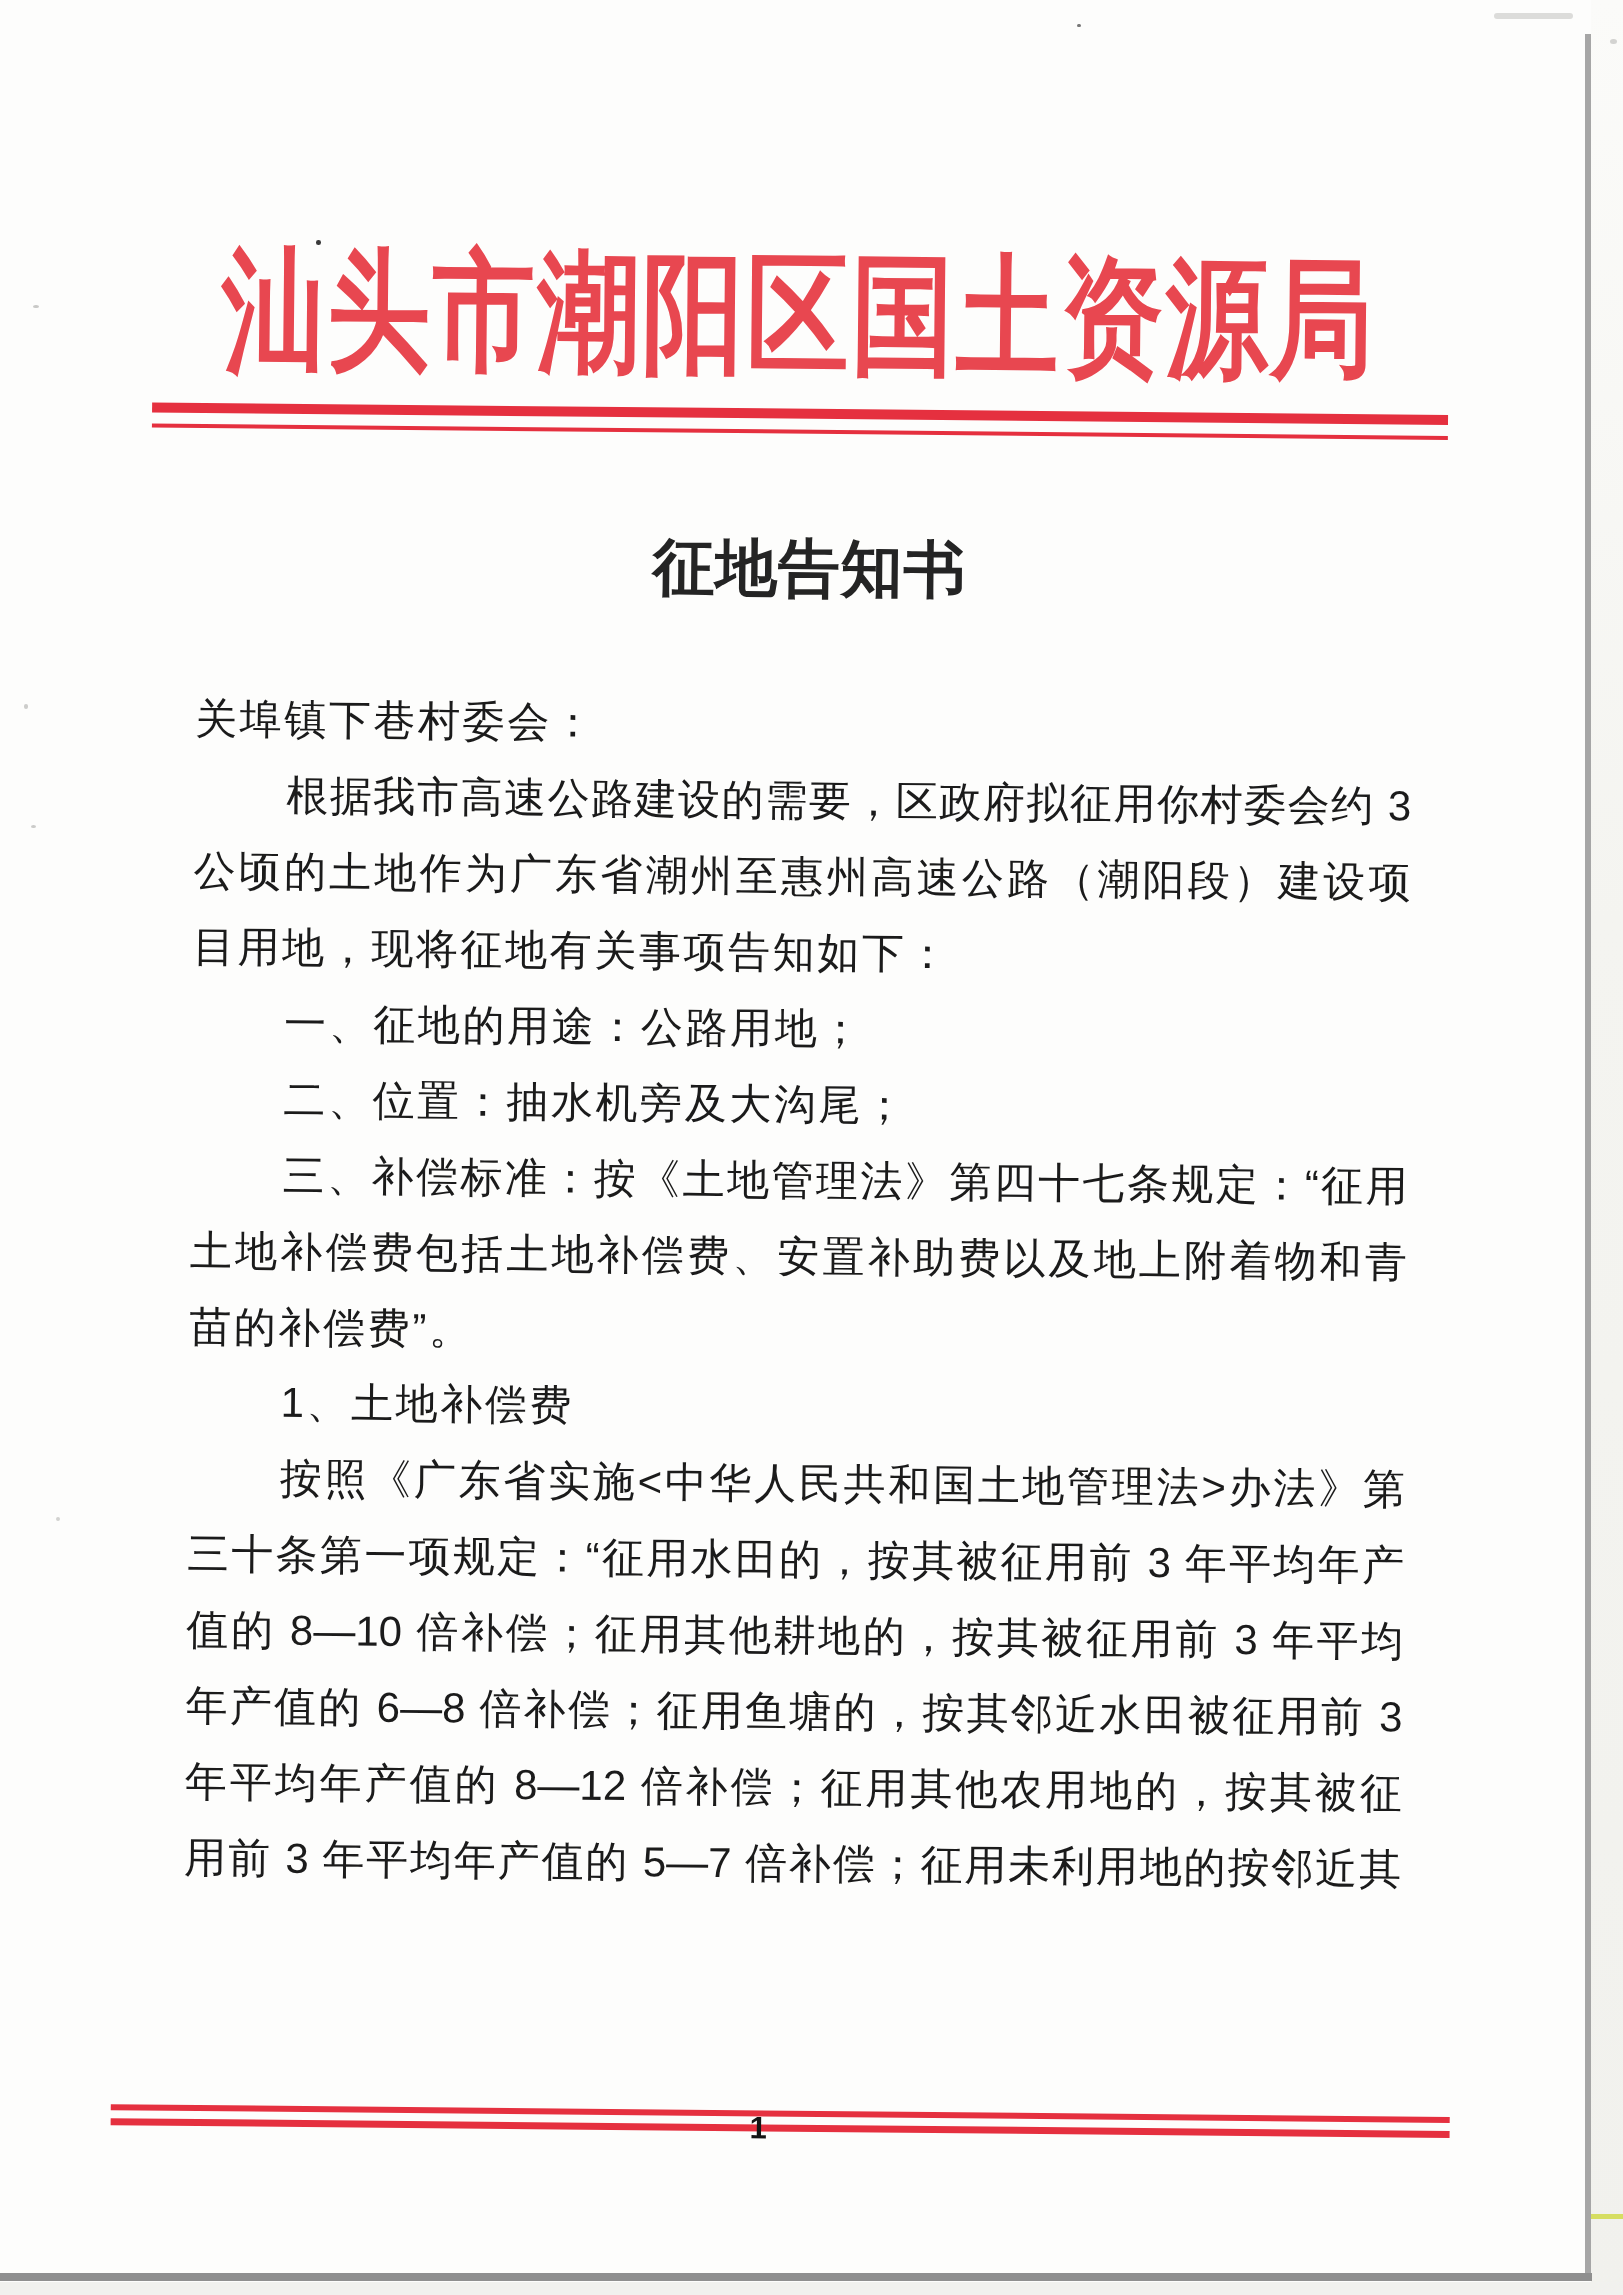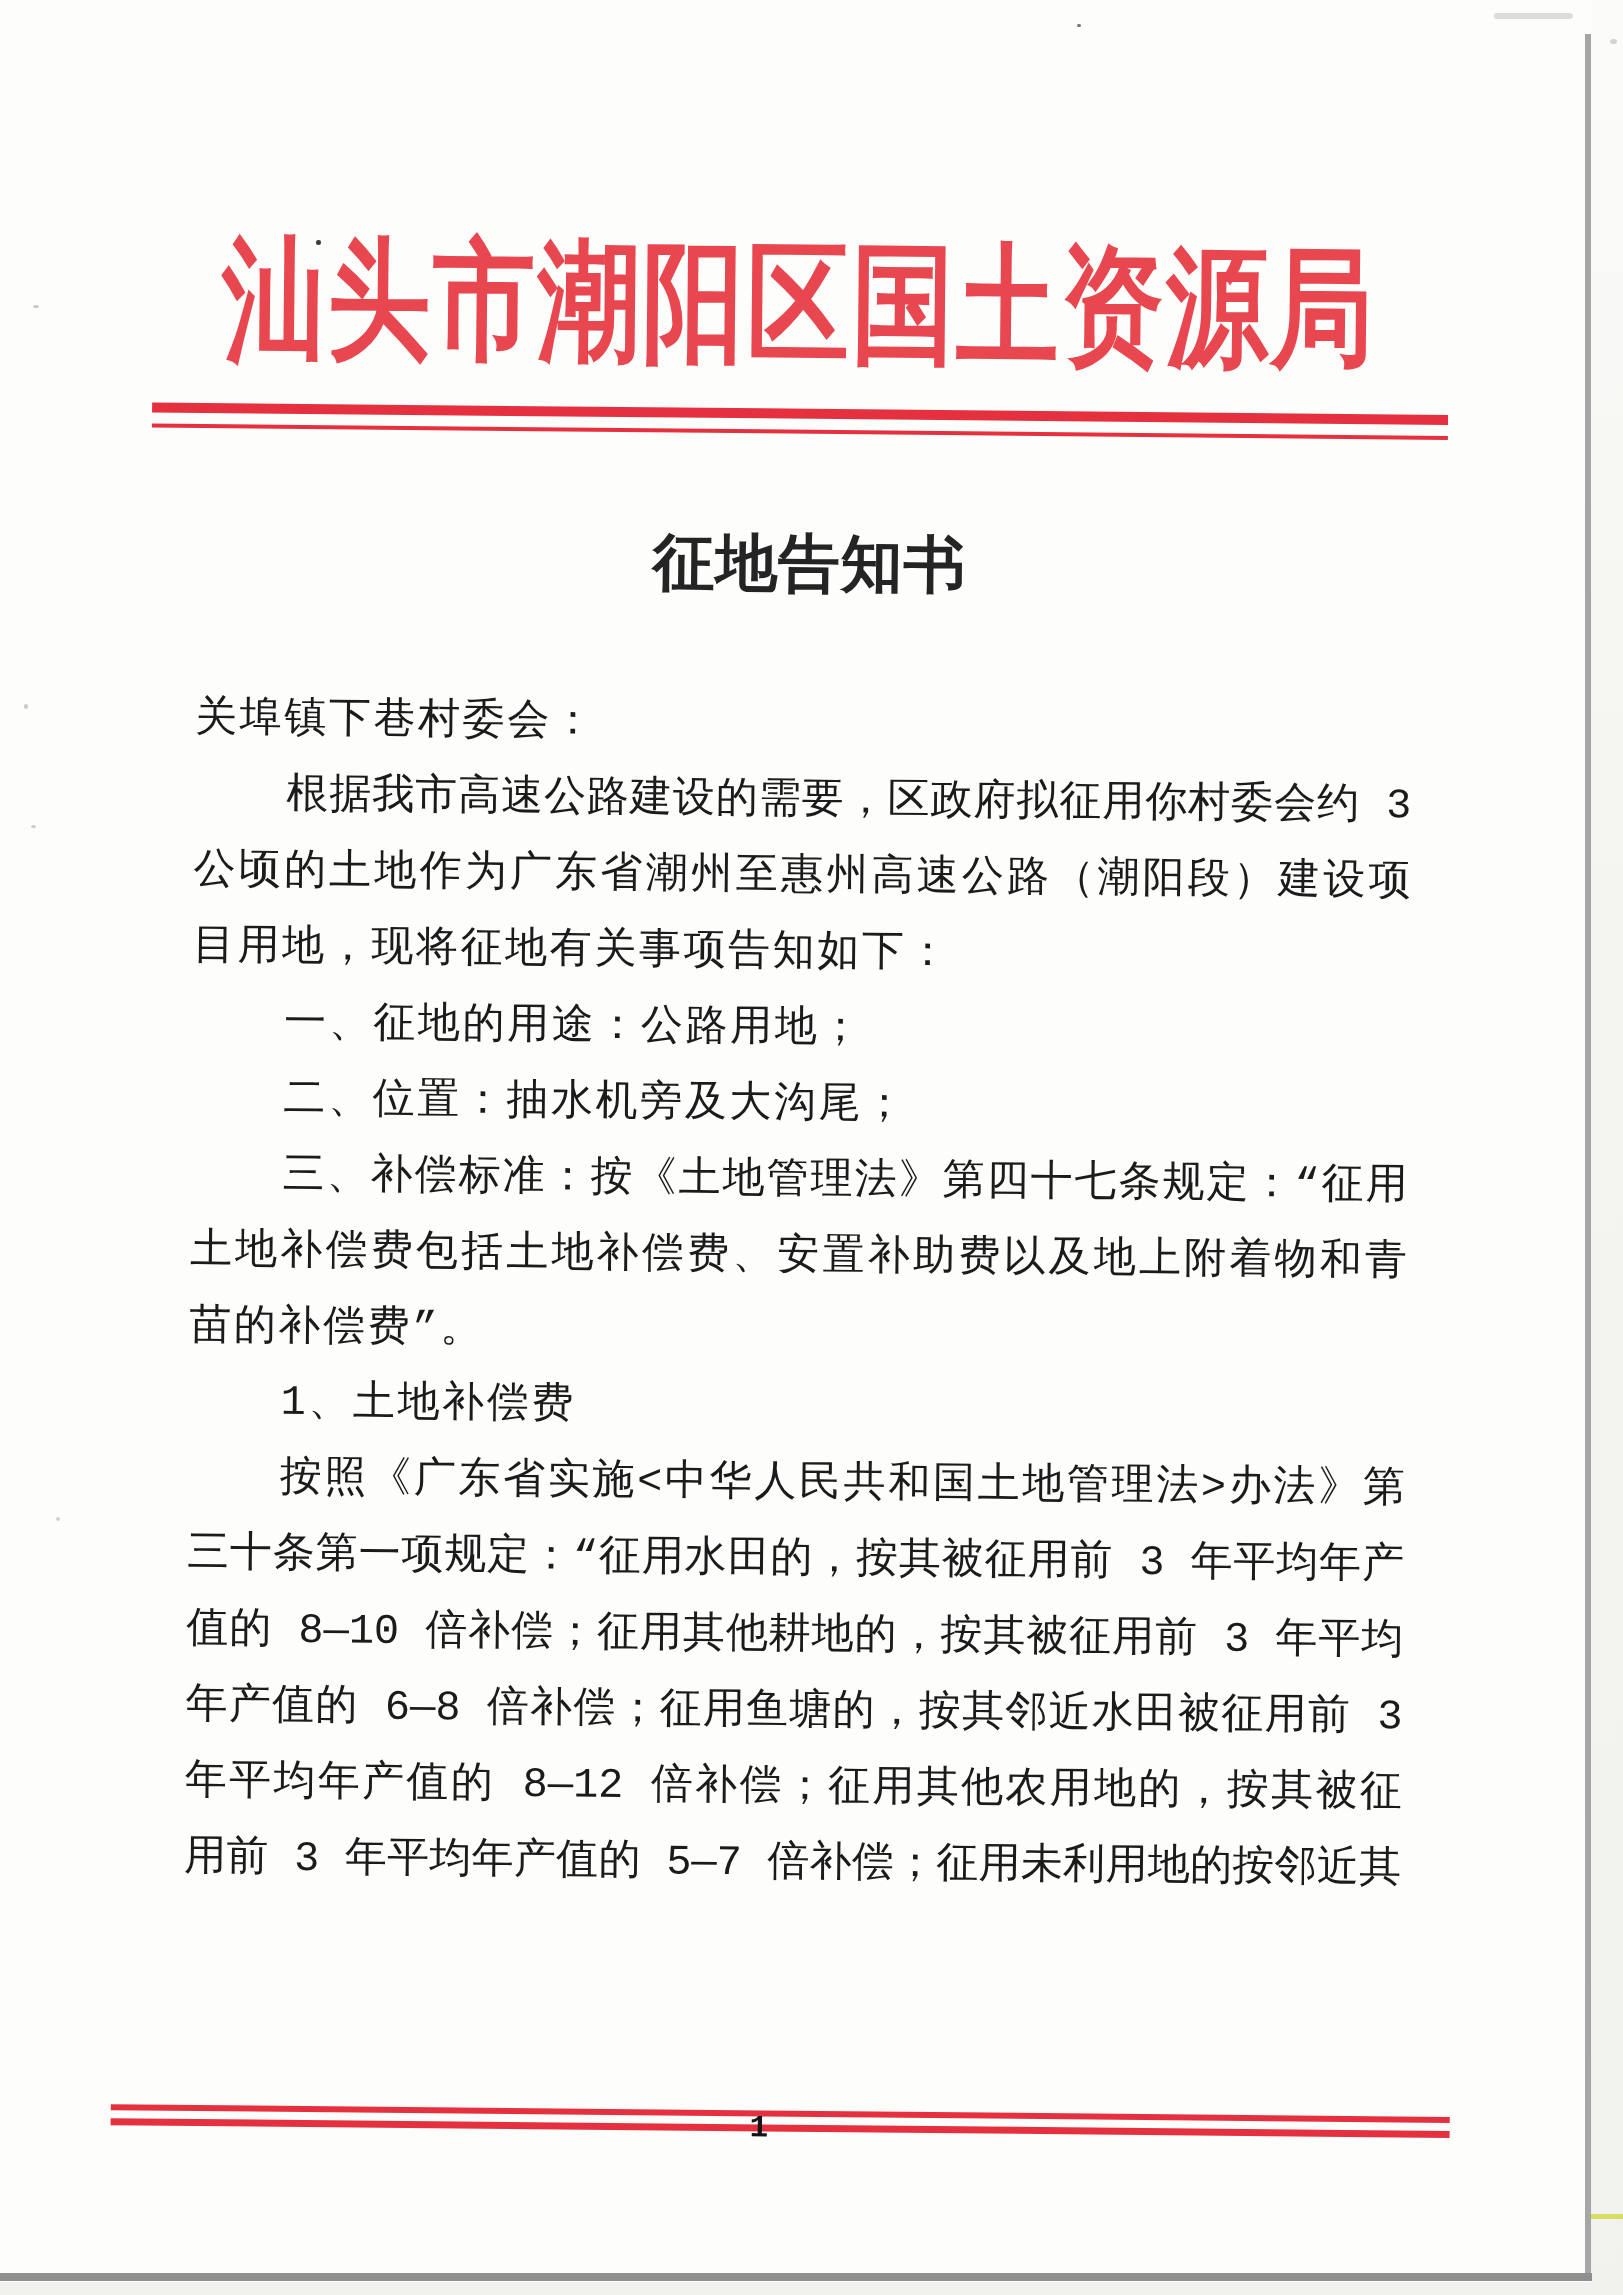--- a/index.html
+++ b/index.html
@@ -2,21 +2,21 @@
 <html style="font-size:10.5px"><head>
 <meta charset="utf-8">
 <title>Document</title>
 <style>
   html,body{margin:0;padding:0;}
   .page{
     position:relative;
     width:1623px;height:2295px;
     background:#fdfdfc;
     overflow:hidden;
-    font-family:Liberation Mono, monospace;
+    font-family:Liberation Sans, sans-serif;
   }
   
   .content{position:absolute;left:0;top:0;width:1623px;height:2295px;
     transform:rotate(0.55deg);transform-origin:0 0;}
 
   .letterhead{
     position:absolute;left:226px;top:241px;
     font-size:131px;line-height:1;font-weight:700;
     color:#e84750;letter-spacing:3.3px;white-space:nowrap;
     transform:scaleX(0.78);transform-origin:0 0;

